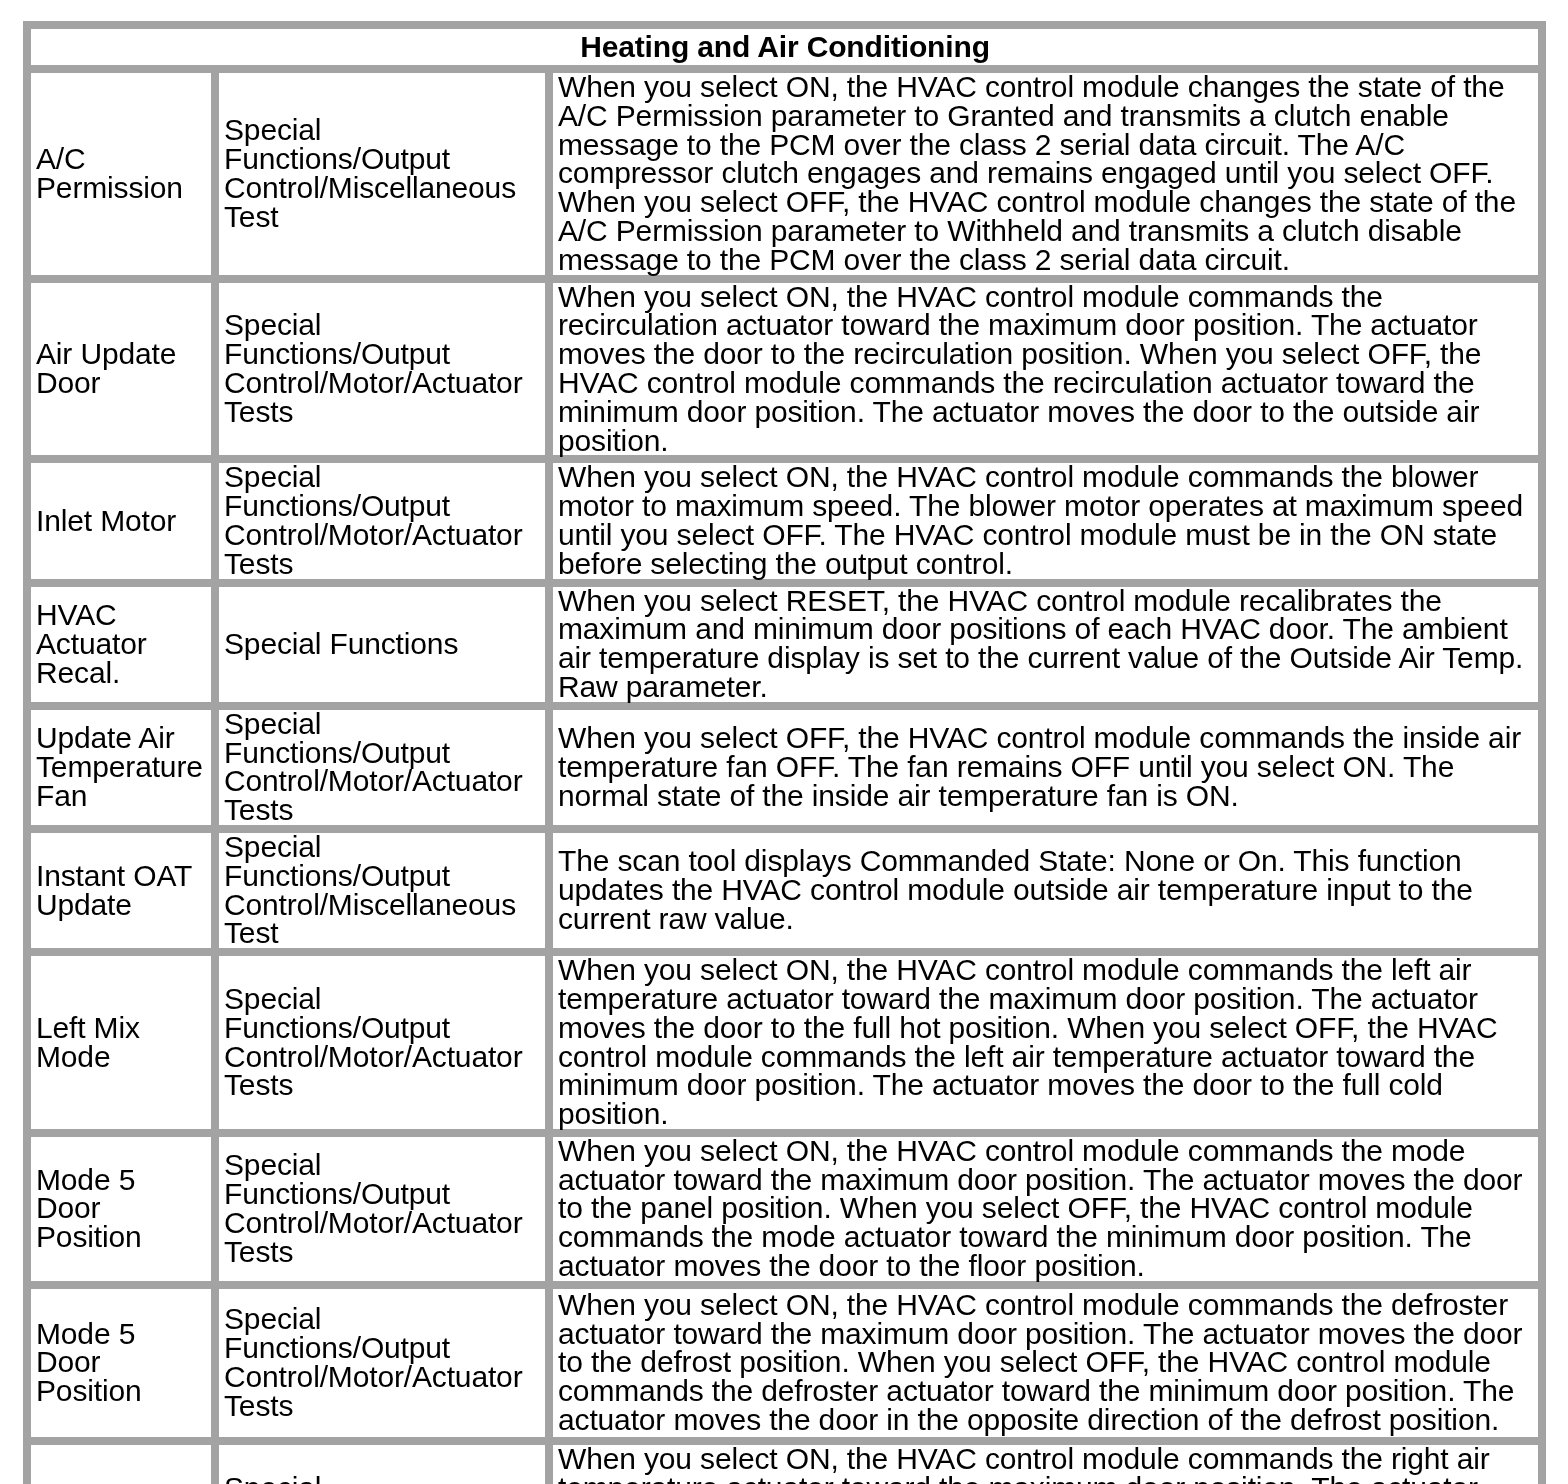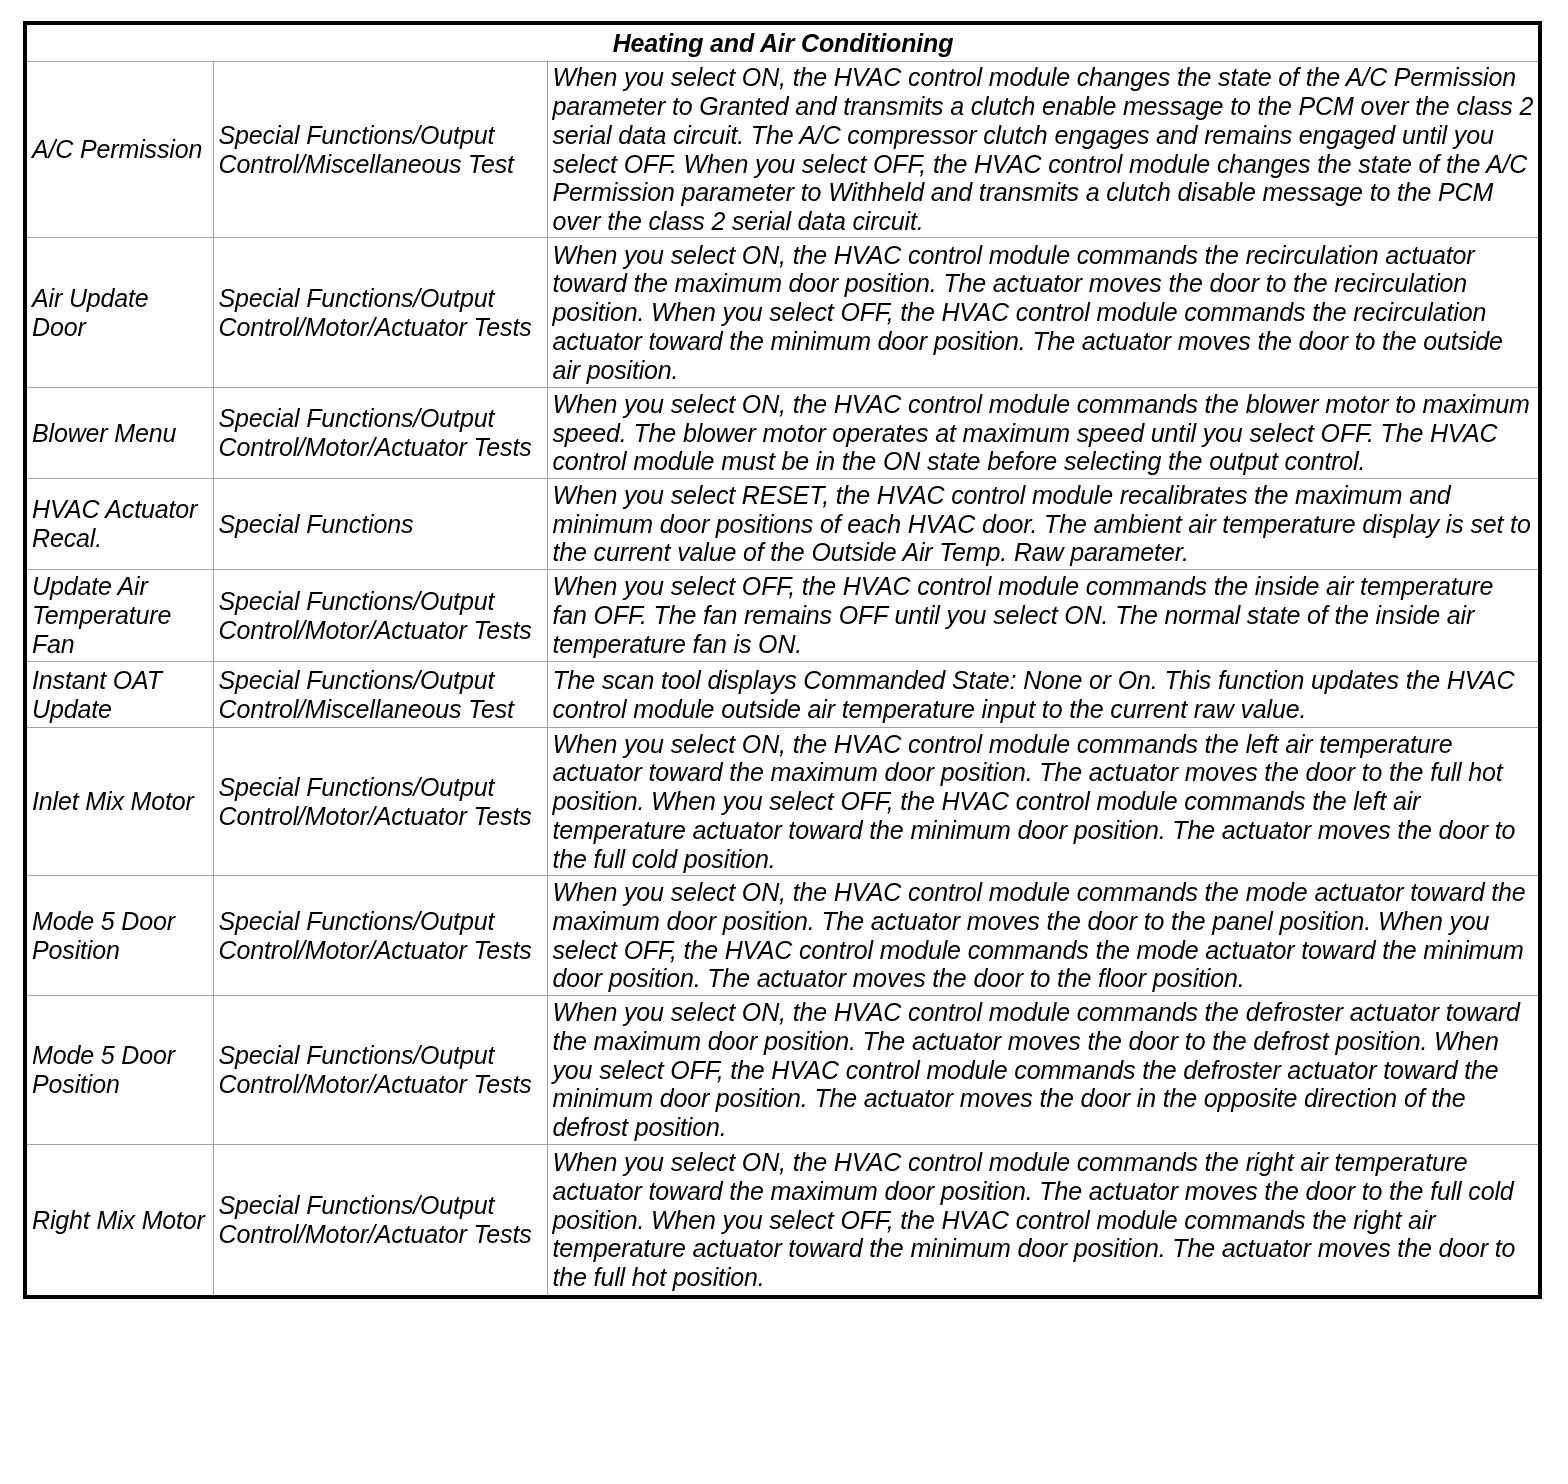--- a/index.html
+++ b/index.html
@@ -4,24 +4,23 @@
   <style>
     html, body { margin: 0; padding: 0; background: #ffffff; }
     body { width: 1568px; height: 1484px; position: relative; overflow: hidden;
            font-family: "Liberation Sans", sans-serif; color: #000; }
     table.hvac {
       position: absolute; left: 23px; top: 21px; width: 1515px;
       border-collapse: collapse; table-layout: fixed;
       border: 4px solid #000;
     }
     table.hvac td, table.hvac th {
-      border: 1px solid #a3a3a3; padding: 0 4px 0 5px; vertical-align: middle;
-      font-size: 25px; line-height: 28.8px;
+      border: 8px solid #a3a3a3; padding: 0 4px 0 5px; vertical-align: middle;
+      font-size: 30px; line-height: 28.8px;
       letter-spacing: -0.15px;
-      font-style: italic;
     }
     th { font-weight: bold; }
     th.title { text-align: center; height: 36px; padding-top: 2px; }
     tr.head th { text-align: center; height: 90px; }
     tr.head th.desc { vertical-align: bottom; padding-bottom: 3px; }
     col.c1 { width: 188px; }
     col.c2 { width: 334px; }
     col.c3 { width: 993px; }
     td.desc { padding-right: 2px; }
     tr.r0 td { height: 175px; }
@@ -54,41 +53,41 @@
       <td>A/C Permission</td>
       <td>Special Functions/Output Control/Miscellaneous Test</td>
       <td class="desc">When you select ON, the HVAC control module changes the state of the A/C Permission parameter to Granted and transmits a clutch enable message to the PCM over the class 2 serial data circuit. The A/C compressor clutch engages and remains engaged until you select OFF. When you select OFF, the HVAC control module changes the state of the A/C Permission parameter to Withheld and transmits a clutch disable message to the PCM over the class 2 serial data circuit.</td>
     </tr>
     <tr class="r1">
       <td>Air Update Door</td>
       <td>Special Functions/Output Control/Motor/Actuator Tests</td>
       <td class="desc">When you select ON, the HVAC control module commands the recirculation actuator toward the maximum door position. The actuator moves the door to the recirculation position. When you select OFF, the HVAC control module commands the recirculation actuator toward the minimum door position. The actuator moves the door to the outside air position.</td>
     </tr>
     <tr class="r2">
-      <td>Blower Menu</td>
+      <td>Inlet Motor</td>
       <td>Special Functions/Output Control/Motor/Actuator Tests</td>
       <td class="desc">When you select ON, the HVAC control module commands the blower motor to maximum speed. The blower motor operates at maximum speed until you select OFF. The HVAC control module must be in the ON state before selecting the output control.</td>
     </tr>
     <tr class="r3">
       <td>HVAC Actuator Recal.</td>
       <td>Special Functions</td>
       <td class="desc">When you select RESET, the HVAC control module recalibrates the maximum and minimum door positions of each HVAC door. The ambient air temperature display is set to the current value of the Outside Air Temp. Raw parameter.</td>
     </tr>
     <tr class="r4">
       <td>Update Air Temperature Fan</td>
       <td>Special Functions/Output Control/Motor/Actuator Tests</td>
       <td class="desc">When you select OFF, the HVAC control module commands the inside air temperature fan OFF. The fan remains OFF until you select ON. The normal state of the inside air temperature fan is ON.</td>
     </tr>
     <tr class="r5">
       <td>Instant OAT Update</td>
       <td>Special Functions/Output Control/Miscellaneous Test</td>
       <td class="desc">The scan tool displays Commanded State: None or On. This function updates the HVAC control module outside air temperature input to the current raw value.</td>
     </tr>
     <tr class="r6">
-      <td>Inlet Mix Motor</td>
+      <td>Left Mix Mode</td>
       <td>Special Functions/Output Control/Motor/Actuator Tests</td>
       <td class="desc">When you select ON, the HVAC control module commands the left air temperature actuator toward the maximum door position. The actuator moves the door to the full hot position. When you select OFF, the HVAC control module commands the left air temperature actuator toward the minimum door position. The actuator moves the door to the full cold position.</td>
     </tr>
     <tr class="r7">
       <td>Mode 5 Door Position</td>
       <td>Special Functions/Output Control/Motor/Actuator Tests</td>
       <td class="desc">When you select ON, the HVAC control module commands the mode actuator toward the maximum door position. The actuator moves the door to the panel position. When you select OFF, the HVAC control module commands the mode actuator toward the minimum door position. The actuator moves the door to the floor position.</td>
     </tr>
     <tr class="r8">
       <td>Mode 5 Door Position</td>

